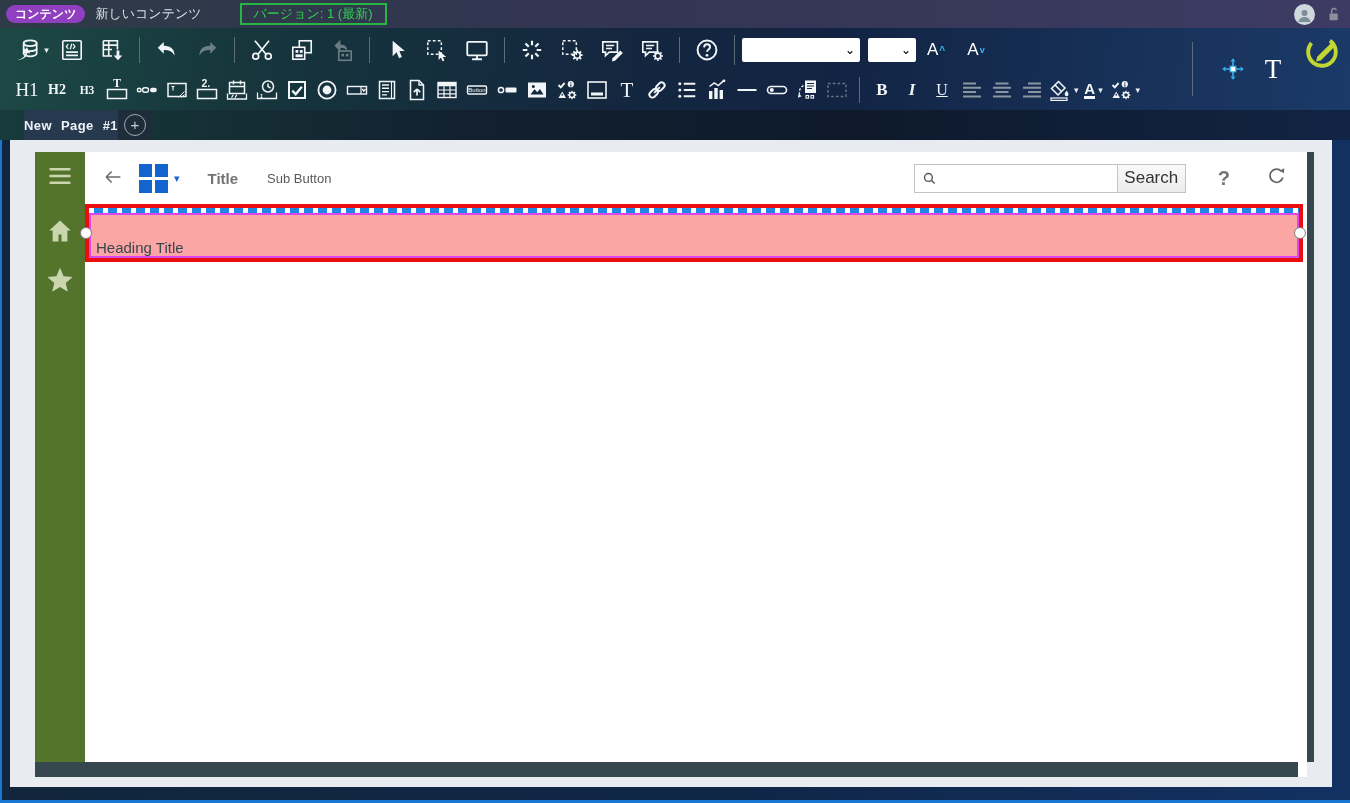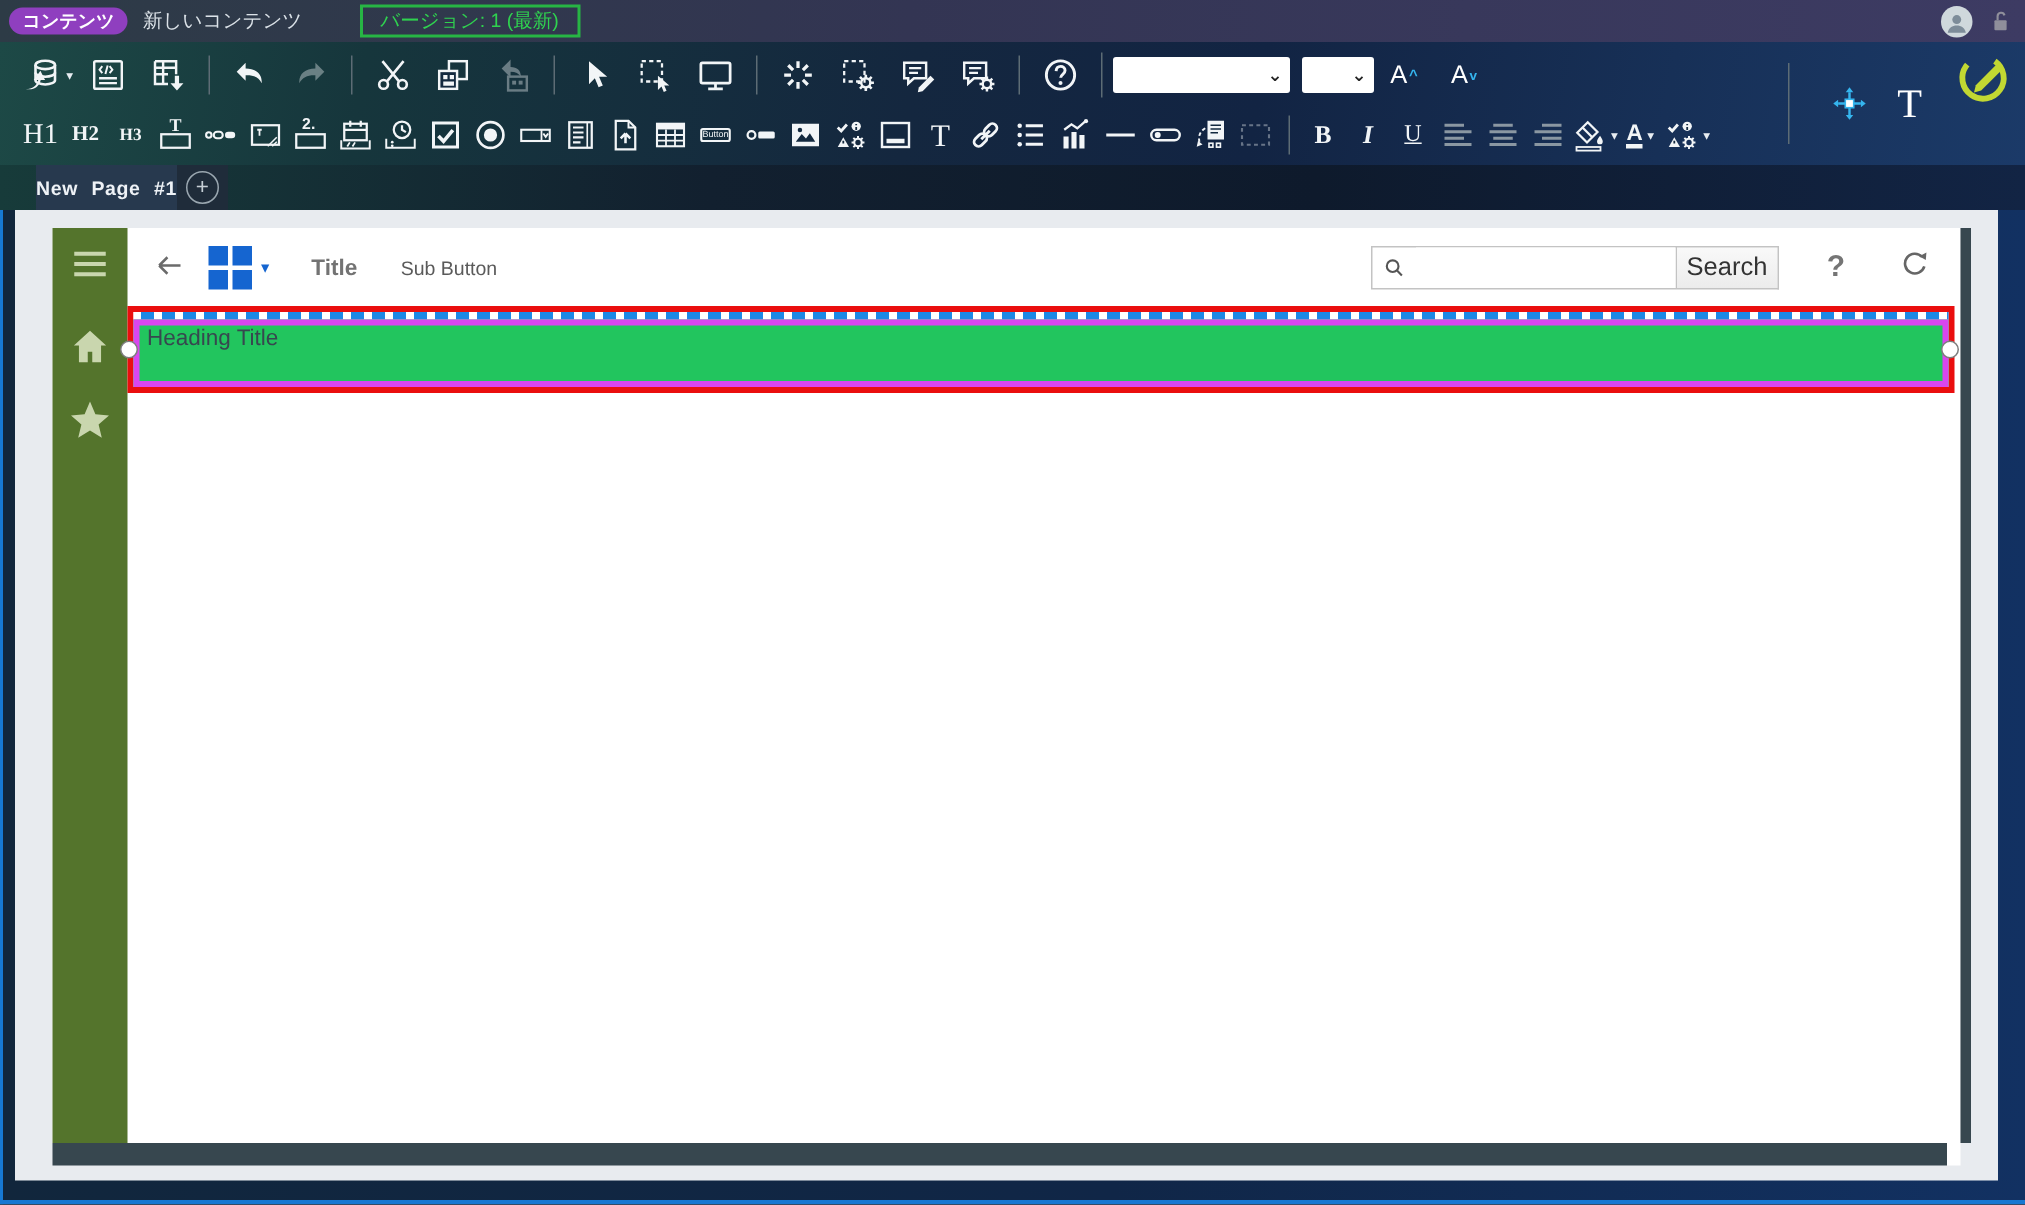--- a/index.html
+++ b/index.html
@@ -119,21 +119,21 @@
              background:linear-gradient(#f9f9f9,#ececec);font-size:17px;color:#333;
              font-family:"Liberation Sans",sans-serif;}
   .helpq{margin-left:26px;color:#757575;font-size:20px;font-weight:700;background:none;border:none;
          font-family:"Liberation Sans",sans-serif;}
   .refreshbtn{margin-left:30px;margin-right:20px;background:none;border:none;padding:0;color:#666;}
   .refreshbtn svg{width:21px;height:21px;}
   
   .selection{position:absolute;left:0;right:4px;top:52px;height:58px;box-sizing:border-box;
              border:4px solid #ea0e0e;display:flex;flex-direction:column;}
   .dashstrip{flex:0 0 5px;background:repeating-linear-gradient(90deg,#ffffff 0 5px,#1e88e5 5px 14px);}
-  .tealbox{flex:1;border:4px solid #d946ef;background:#22c55e;display:flex;align-items:flex-start;box-sizing:border-box;}
+  .tealbox{flex:1;border:2px solid #d946ef;background:#fca5a5;display:flex;align-items:flex-end;box-sizing:border-box;}
   .headingtxt{margin-left:5px;font-size:15px;color:#37474f;}
   .handle{position:absolute;width:10px;height:10px;background:#fff;border:1.5px solid #7d7d7d;
           border-radius:50%;top:50%;transform:translateY(-50%);z-index:5;}
   .handle.l{left:-9px;}
   .handle.r{right:-7px;}
   
   .vscroll{position:absolute;left:1297px;top:12px;width:7px;height:610px;background:#37474f;}
   .hscroll{position:absolute;left:25px;top:622px;width:1263px;height:15px;background:#37474f;}
   .hscrollend{position:absolute;left:1288px;top:622px;width:9px;height:15px;background:#fff;}
   .symdefs{position:absolute;width:0;height:0;overflow:hidden;}

